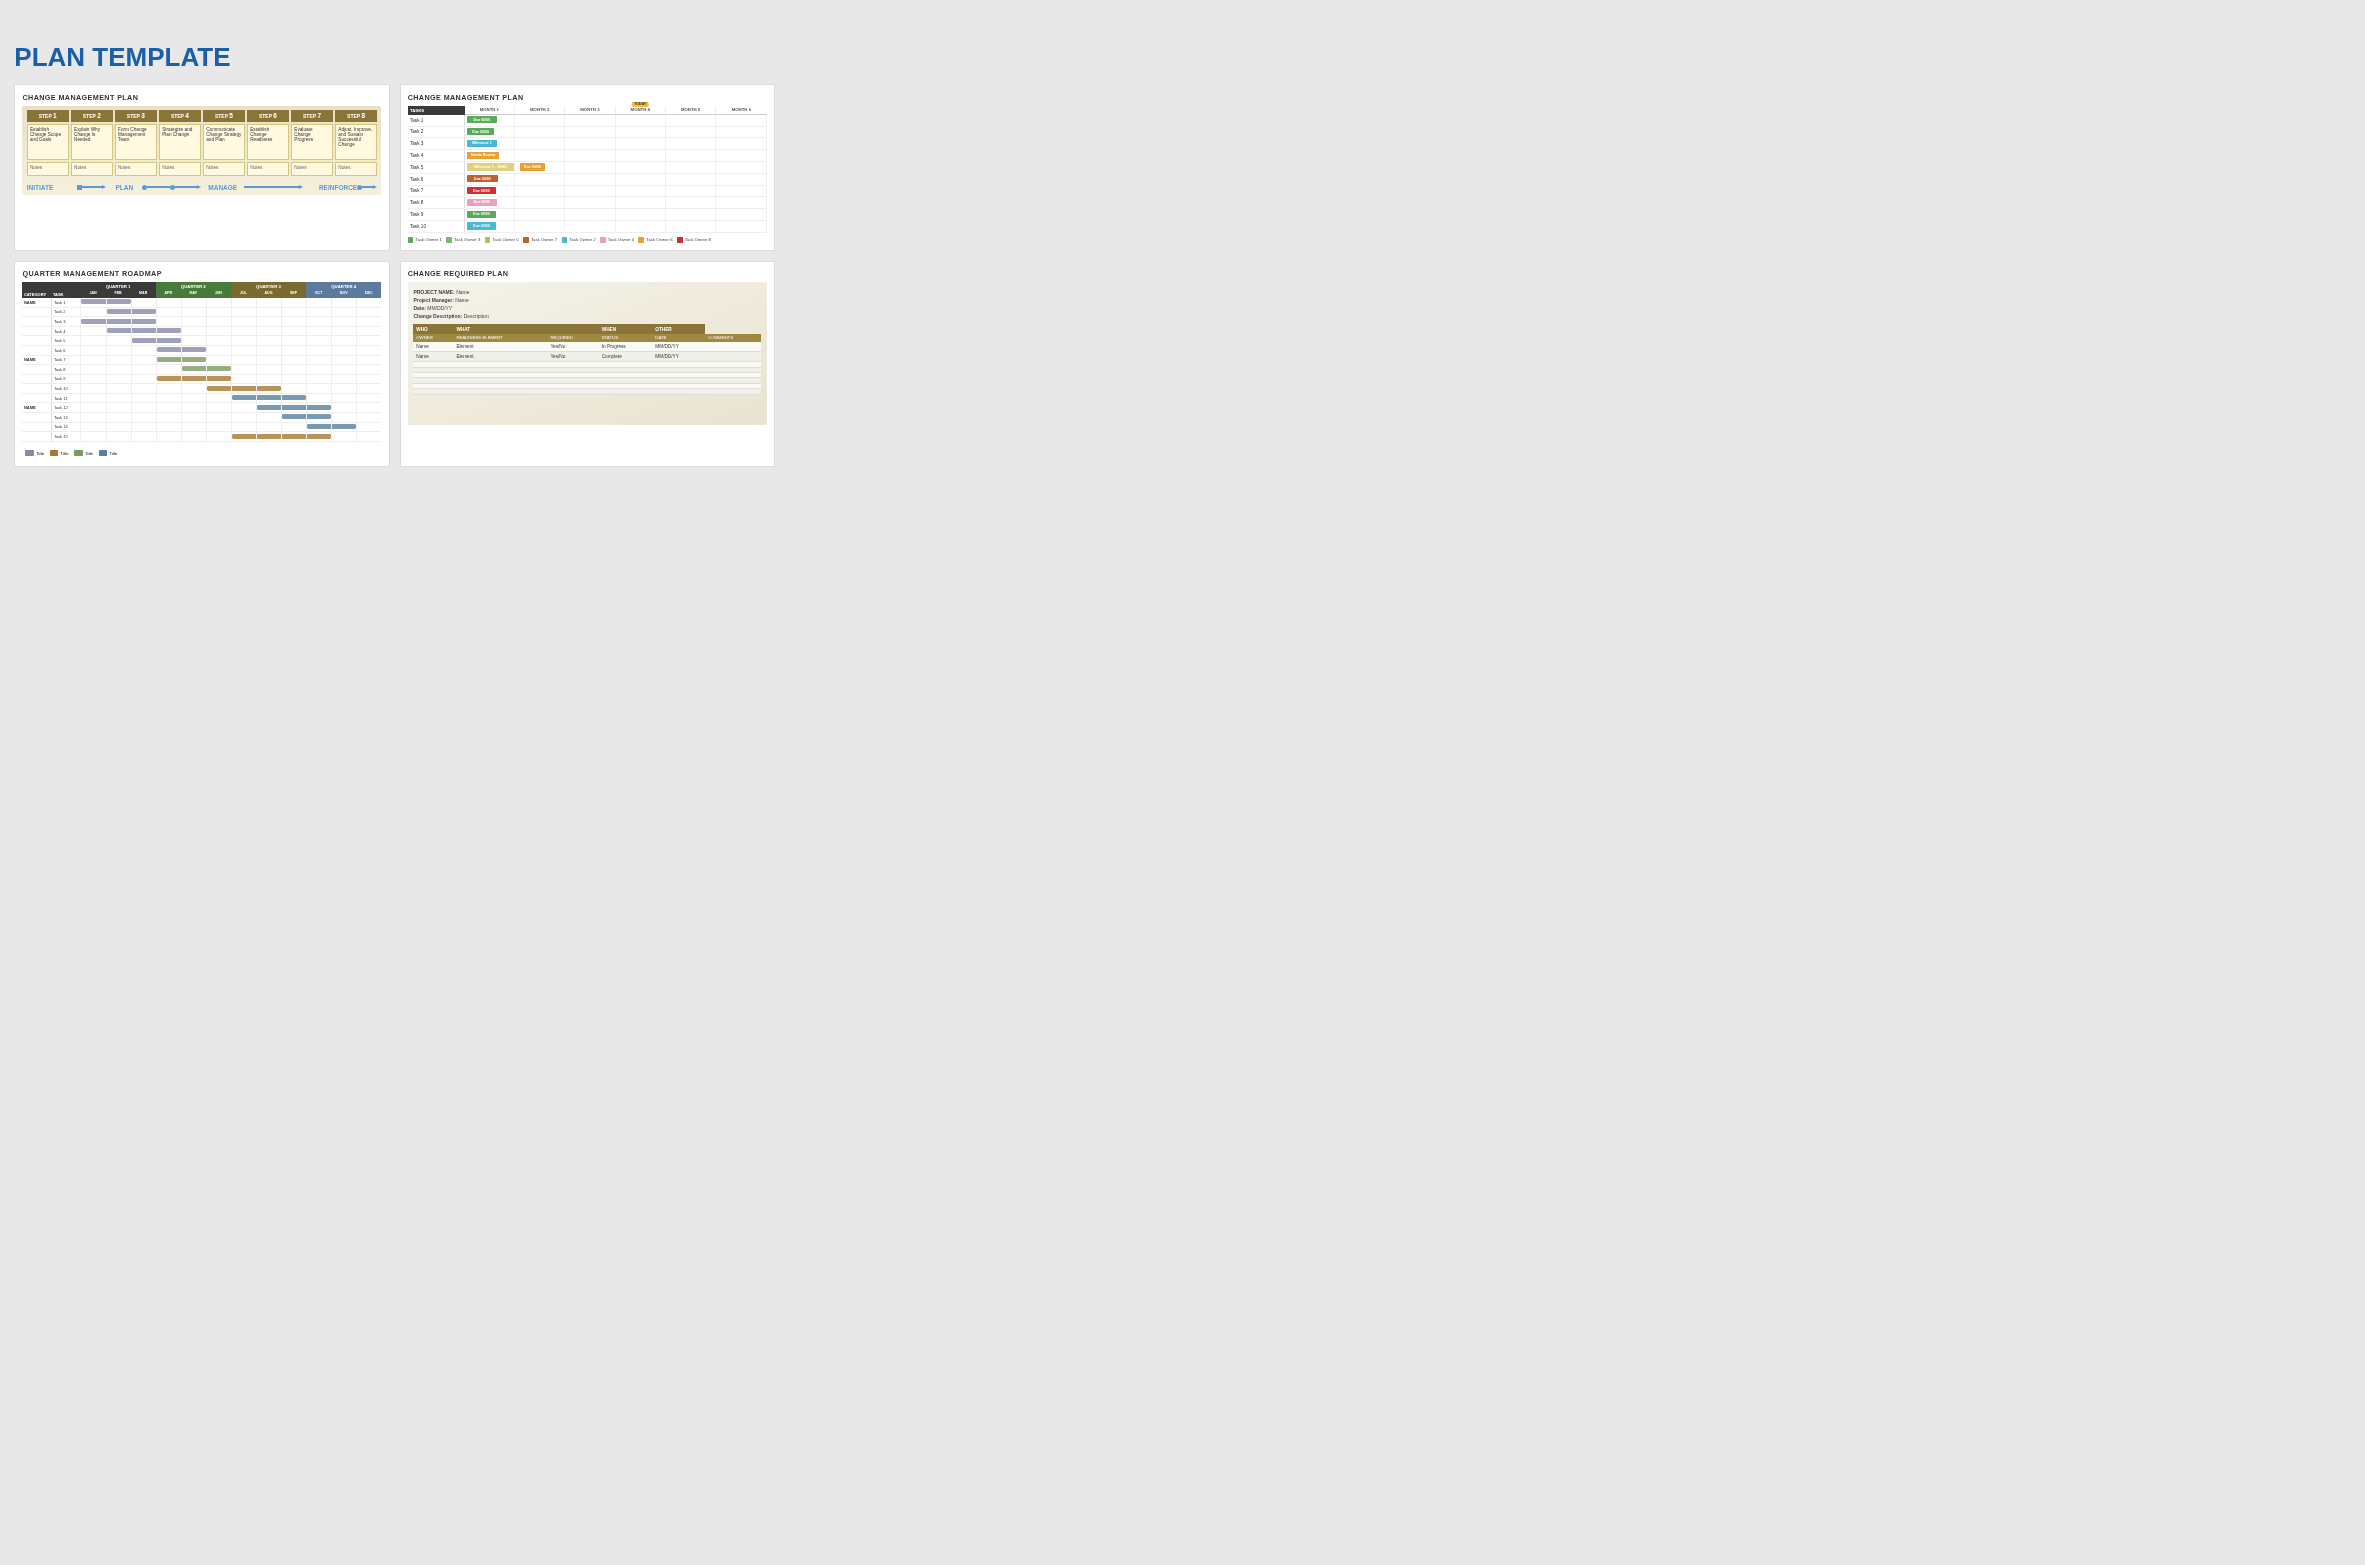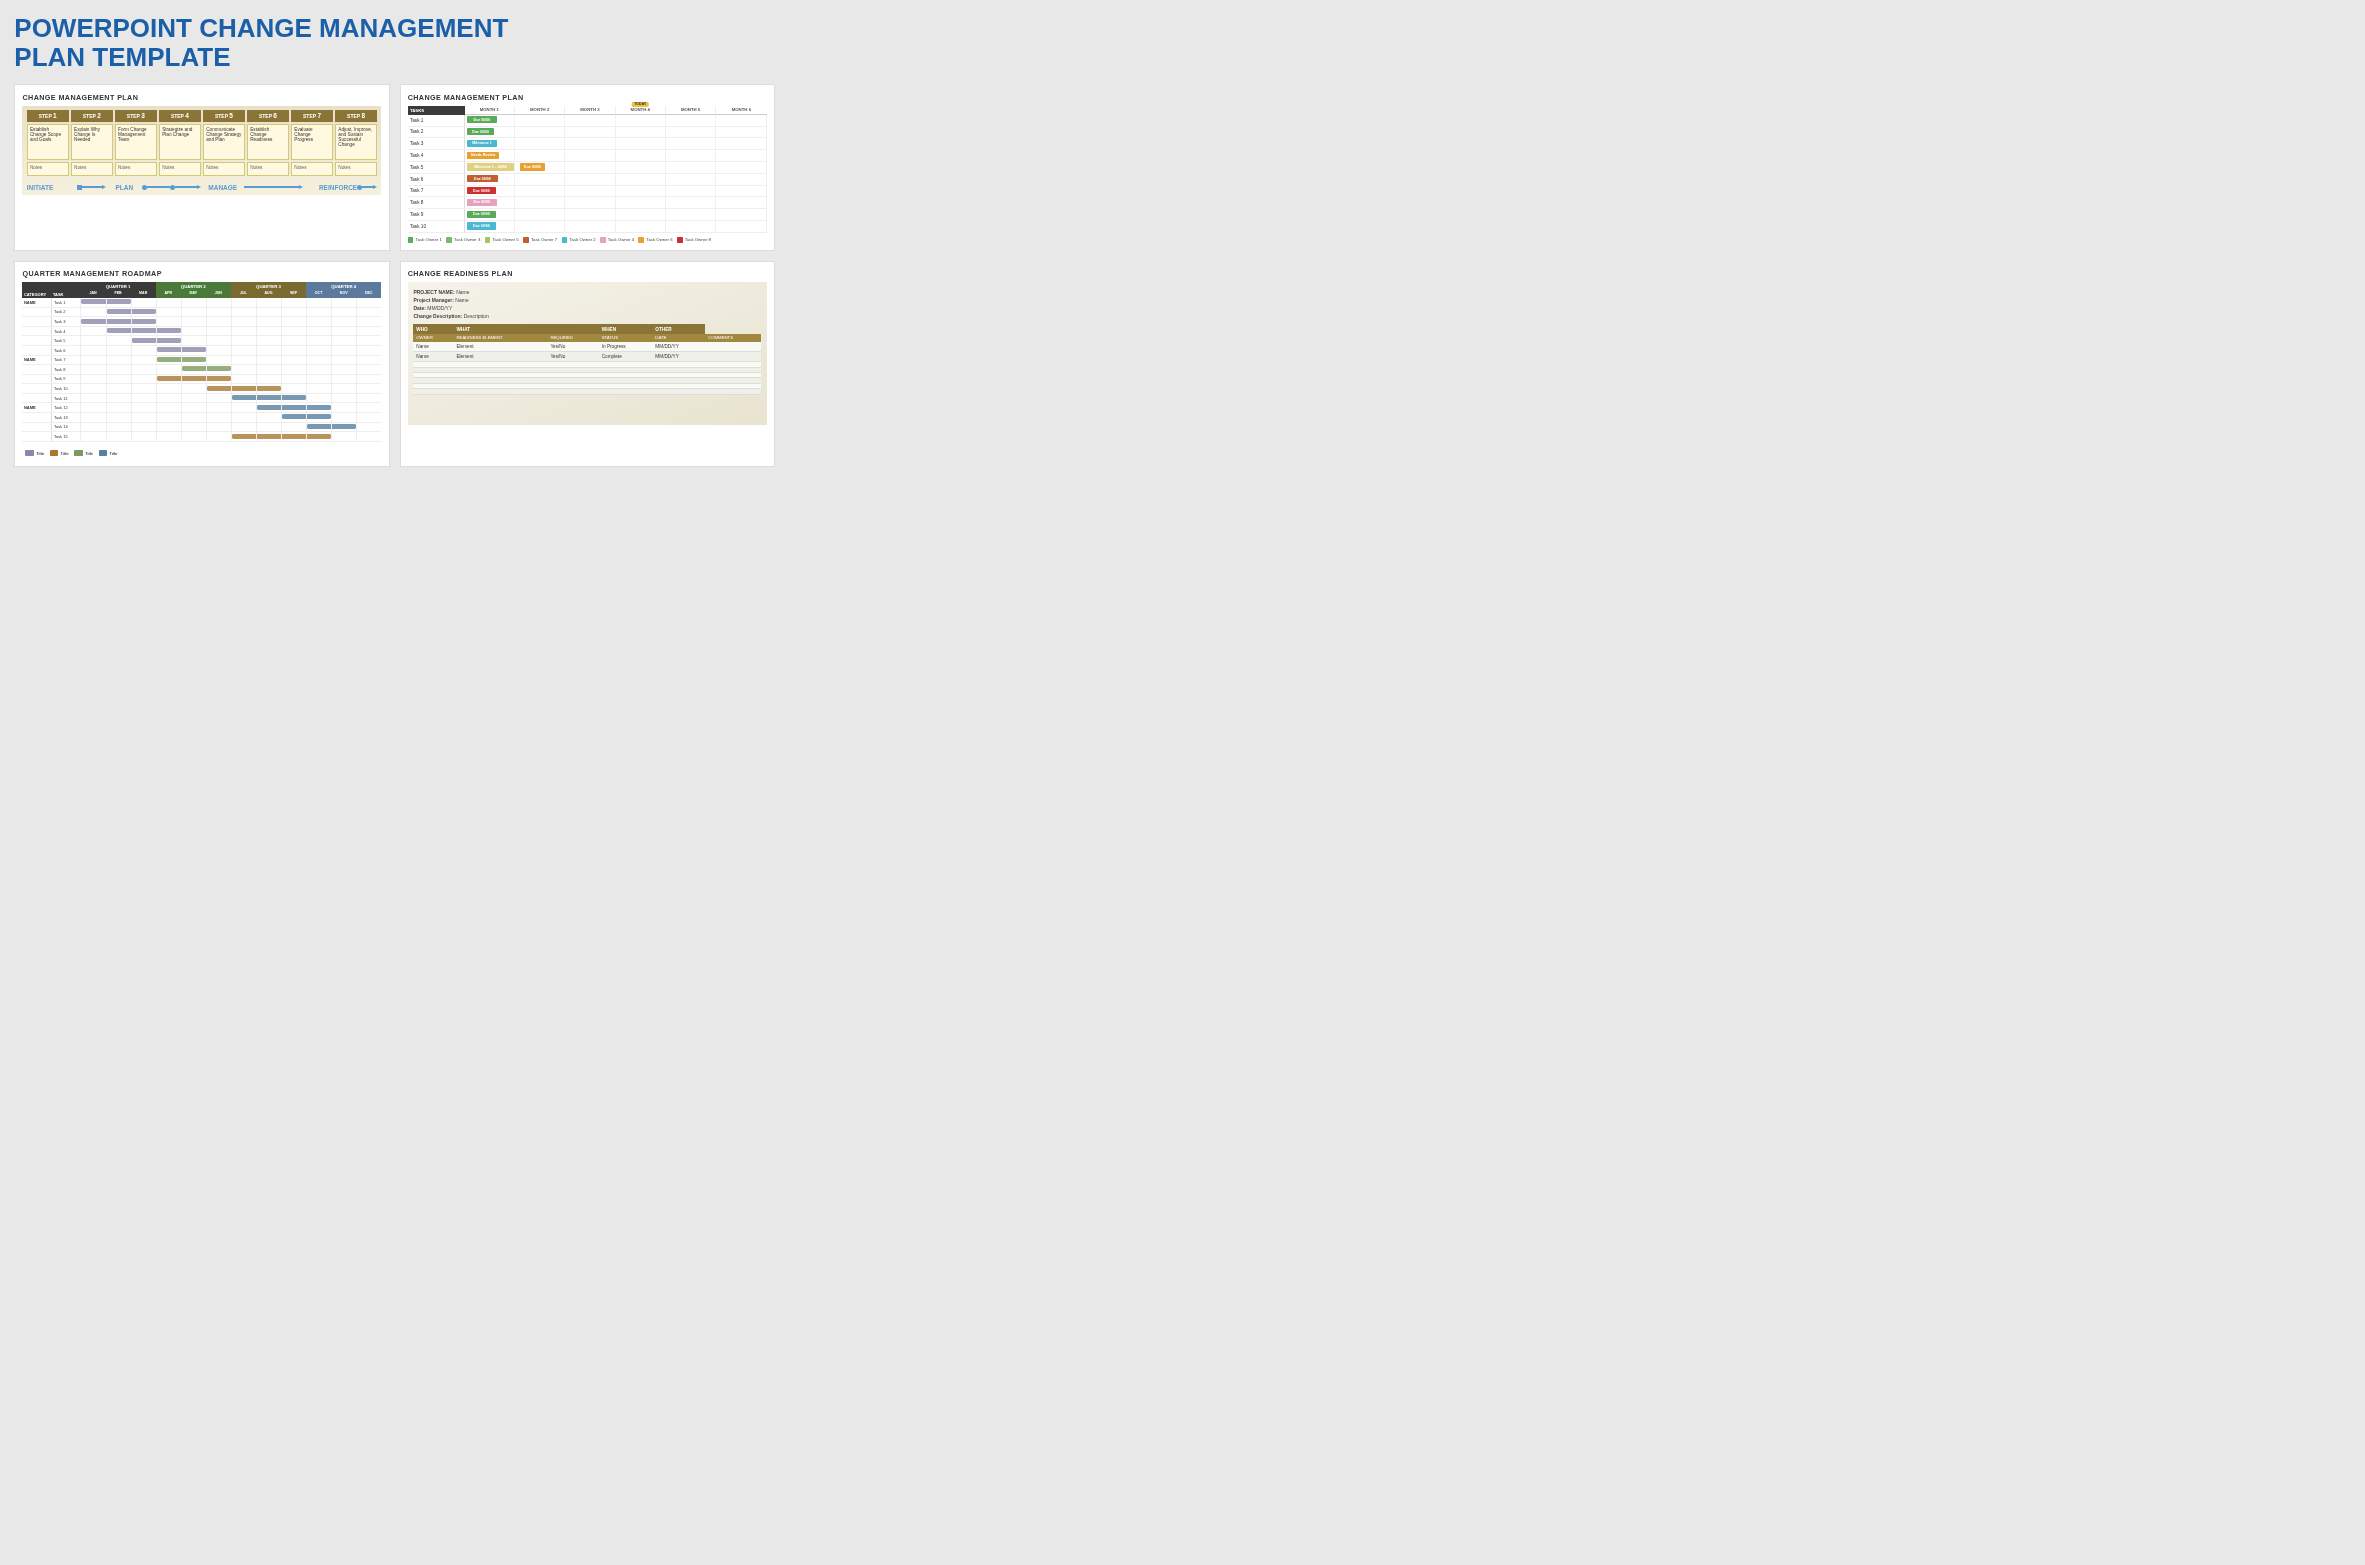--- a/index.html
+++ b/index.html
@@ -184,21 +184,21 @@
       color: #333;
       font-size: 4.7px;
     }
     .readiness-table tr:nth-child(odd) td { background: #fafaf5; }
     .readiness-table tr:nth-child(even) td { background: #f0f0e8; }
   </style>
 </head>
 <body>
 
 <div class="page-title">
-  <span>POWERPOINT CHANGE MANAGEMENT</span><br>
+  <br>
   <span>PLAN TEMPLATE</span>
 </div>
 
 <div class="quadrants">
 
   <div class="panel">
     <div class="panel-title">CHANGE MANAGEMENT PLAN</div>
     <div class="steps-container">
       <div class="steps-grid">
 
@@ -805,21 +805,21 @@
           </div>
         <div class="rm-legend-item">
             <div class="rm-legend-box" style="background:#5880a0;"></div>
             <span>Title</span>
           </div>
       </div>
     </div>
   </div>
 
   <div class="panel">
-    <div class="panel-title">CHANGE READINESS PLAN</div>
+    <div class="panel-title">CHANGE REQUIRED PLAN</div>
     <div class="readiness-wrapper">
       <div class="readiness-meta">
         <div><strong>PROJECT NAME:</strong> Name</div>
         <div><strong>Project Manager:</strong> Name</div>
         <div><strong>Date:</strong> MM/DD/YY</div>
         <div><strong>Change Description:</strong> Description</div>
       </div>
       <table class="readiness-table">
         <thead>
           <tr>

